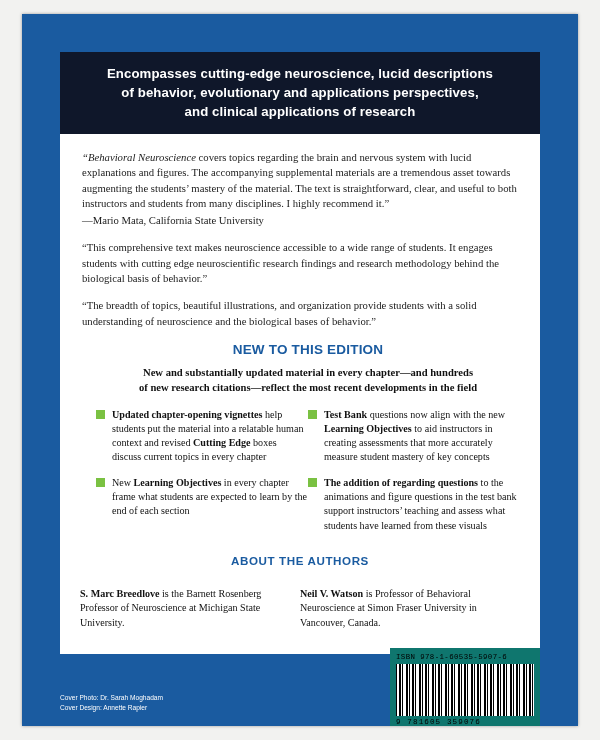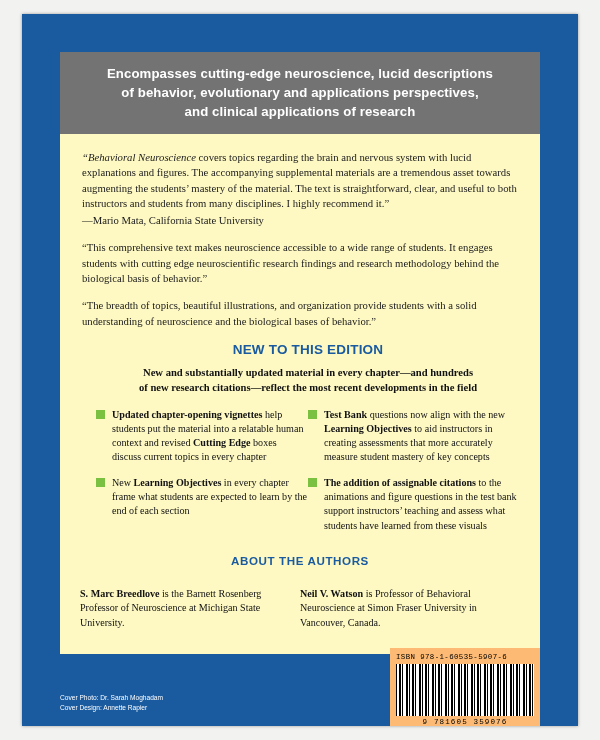--- a/index.html
+++ b/index.html
@@ -22,39 +22,39 @@
     background: #1a5ba0;
     box-shadow: 0 0 3px rgba(0,0,0,0.35);
     overflow: hidden;
   }
   
   .banner {
     position: absolute;
     left: 38px;
     top: 38px;
     width: 480px;
-    background: #737373;
+    background: #0f172a;
     padding: 12px 10px 14px 10px;
     box-sizing: border-box;
     text-align: center;
   }
   .banner p {
     margin: 0;
     color: #ffffff;
     font-size: 13.2px;
     font-weight: bold;
     line-height: 1.45;
     letter-spacing: 0.1px;
   }
   
   .panel {
     position: absolute;
     left: 38px;
     width: 480px;
-    background: #fef9c3;
+    background: #ffffff;
     box-sizing: border-box;
   }
   .panel-quotes {
     top: 120px;
     padding: 16px 22px 14px 22px;
   }
   .quote {
     margin: 0 0 12px 0;
     font-size: 10.7px;
     line-height: 1.43;
@@ -176,21 +176,21 @@
     font-size: 6.6px;
     line-height: 1.6;
     font-family: "Liberation Sans", sans-serif;
   }
   
   .barcode-box {
     position: absolute;
     right: 38px;
     top: 634px;
     width: 150px;
-    background: #fdba74;
+    background: #0f766e;
     padding: 5px 6px 4px 6px;
     box-sizing: border-box;
   }
   .isbn-line {
     font-family: "Liberation Mono", monospace;
     font-size: 7.4px;
     letter-spacing: 0.4px;
     color: #000;
     margin-bottom: 3px;
     white-space: nowrap;
@@ -205,21 +205,20 @@
       #000 6px, #000 7px, #fff 7px, #fff 10px,
       #000 10px, #000 12px, #fff 12px, #fff 13px
     );
   }
   .barcode-num {
     font-family: "Liberation Mono", monospace;
     font-size: 7.6px;
     letter-spacing: 1.1px;
     color: #000;
     margin-top: 2px;
-    text-align: center;
   }
 </style>
 </head>
 <body>
 
 <div class="cover">
 
   <div class="banner">
     <p>Encompasses cutting-edge neuroscience, lucid descriptions</p>
     <p>of behavior, evolutionary and applications perspectives,</p>
@@ -267,21 +266,21 @@
       </div>
       <div class="col">
 
         <div class="bullet">
           <span class="sq"></span>
           <span class="btext"><b>Test Bank</b><span> questions now align with the new </span><b>Learning Objectives</b><span> to aid instructors in creating assessments that more accurately measure student mastery of key concepts</span></span>
         </div>
 
         <div class="bullet">
           <span class="sq"></span>
-          <span class="btext"><b>The addition of assignable citations</b><span> to the animations and figure questions in the test bank support instructors’ teaching and assess what students have learned from these visuals</span></span>
+          <span class="btext"><b>The addition of regarding questions</b><span> to the animations and figure questions in the test bank support instructors’ teaching and assess what students have learned from these visuals</span></span>
         </div>
 
       </div>
     </div>
   </div>
 
   <div class="panel panel-authors">
     <h2 class="authors-title">ABOUT THE AUTHORS</h2>
     <div class="cols">
       <div class="col">

